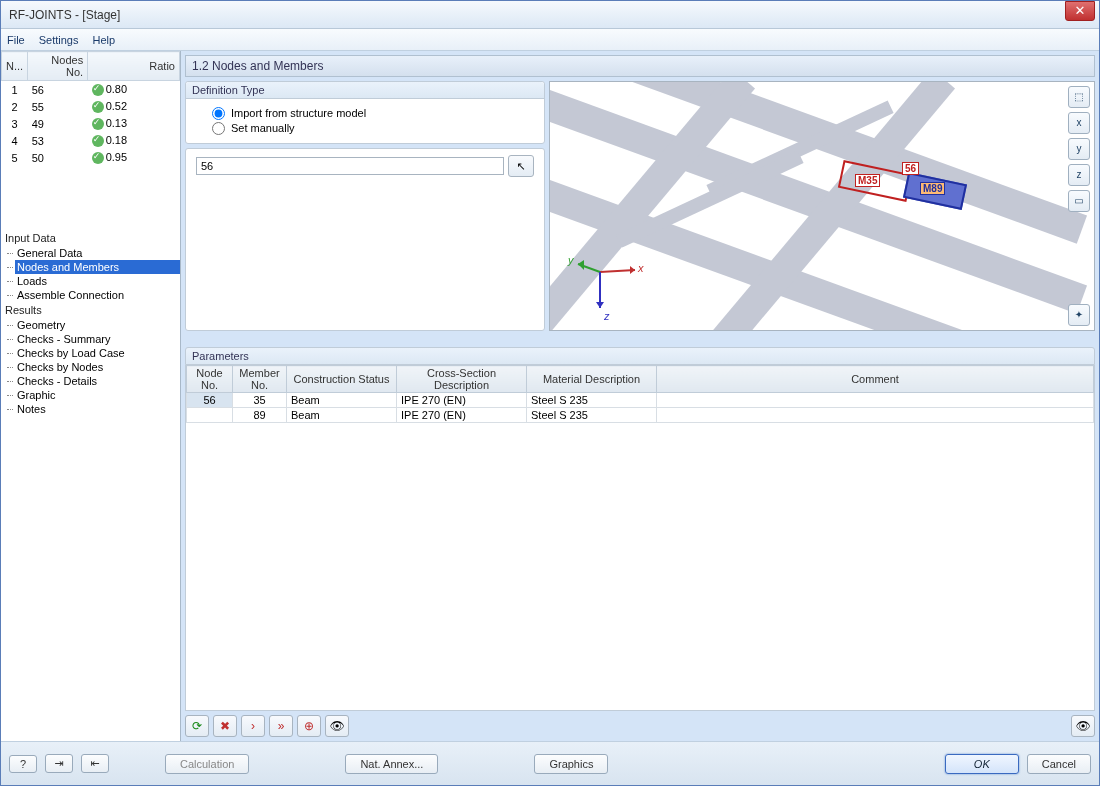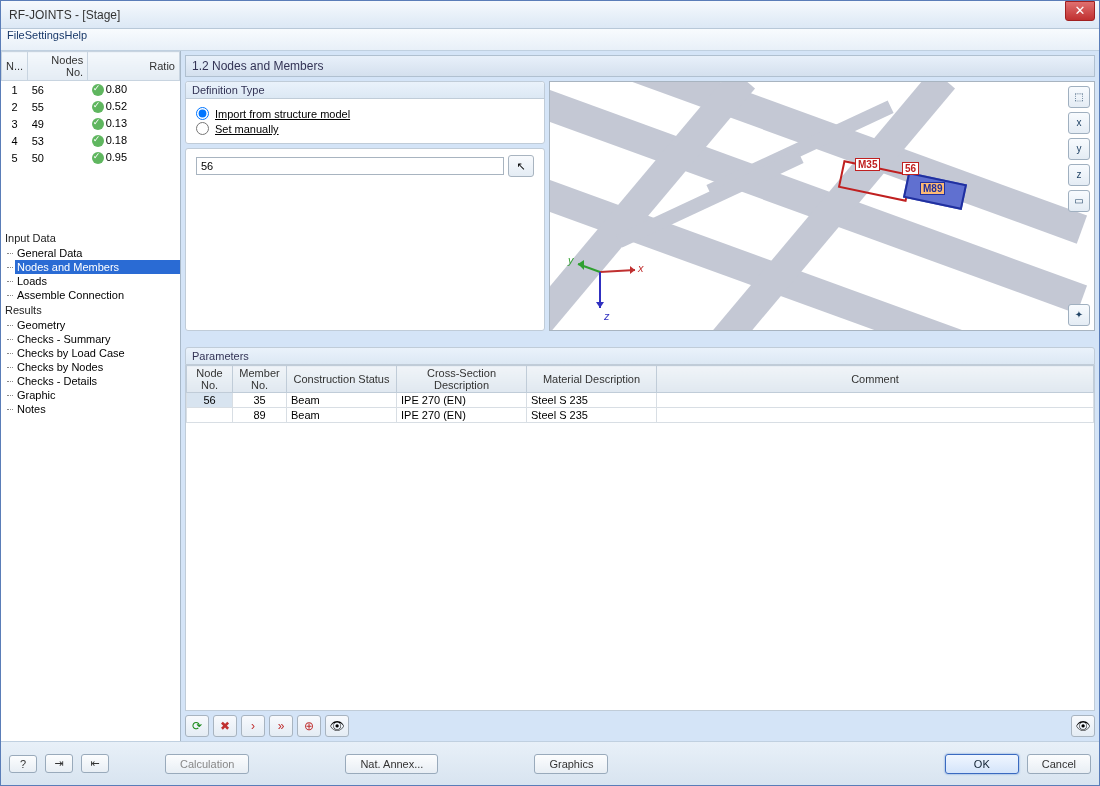--- a/index.html
+++ b/index.html
@@ -1,21 +1,21 @@
 <!DOCTYPE html>
 <html><head>
 <meta charset="utf-8">
 <style>
 * { box-sizing: border-box; margin: 0; padding: 0; font-family: "Segoe UI", Tahoma, sans-serif; font-size: 11px; }
 body { background: #d4e4f7; width: 1100px; height: 786px; overflow: hidden; border: 1px solid #5a7db8; }
 .titlebar { height: 28px; background: linear-gradient(to bottom, #f5f9fd, #dce8f5); display: flex; align-items: center; border-bottom: 1px solid #b8c8d8; position: relative; }
 .title-text { padding-left: 8px; color: #333; font-size: 12px; }
 .win-controls { position: absolute; right: 4px; top: 0; display: flex; }
 .win-btn { width: 30px; height: 20px; background: linear-gradient(to bottom,#e07070,#c03030); color:#fff; text-align:center; border:1px solid #a02020; border-radius:0 0 3px 3px; font-size:13px; line-height:18px; }
-.menubar { height: 22px; background: linear-gradient(to bottom,#f8fbfe,#e8f0f8); border-bottom:1px solid #c0d0e0; display:flex; align-items:flex-start; padding-left:6px; }
+.menubar { height: 22px; background: linear-gradient(to bottom,#f8fbfe,#e8f0f8); border-bottom:1px solid #c0d0e0; display:flex; align-items:center; padding-left:6px; gap:14px; }
 .menubar span { color:#1a3a6a; cursor:default; }
 .main { display:flex; height: calc(100% - 28px - 22px - 44px); }
 .left-pane { width: 180px; display:flex; flex-direction:column; border-right:1px solid #a8b8c8; background:#fff; }
 .top-table { flex:0 0 auto; }
 .top-table table { width:100%; border-collapse:collapse; }
 .top-table th { background: linear-gradient(to bottom,#f4f8fc,#e4ecf4); border:1px solid #c8d4e0; padding:2px 4px; font-weight:normal; color:#333; text-align:right; }
 .top-table td { padding:2px 4px; border-bottom:0; }
 .top-table .idx { text-align:center; width:24px; }
 .top-table .node { width:60px; }
 .top-table .ratio { text-align:left; padding-left:4px; }
@@ -27,21 +27,21 @@
 .tree-item::before { content:""; position:absolute; left:-8px; top:7px; width:6px; height:1px; border-top:1px dotted #888; }
 .tree-sel { background:#2a6bd4; color:#fff; }
 .content { flex:1; display:flex; flex-direction:column; padding:4px; }
 .content-header { background: linear-gradient(to bottom,#e8f0fa,#d4e0ee); border:1px solid #b0c0d0; padding:3px 6px; color:#335; font-size:12px; }
 .content-body { flex:1; display:flex; flex-direction:column; }
 .upper { display:flex; gap:4px; height:250px; margin-top:4px; }
 .left-upper { flex:0 0 360px; display:flex; flex-direction:column; gap:4px; }
 .group { border:1px solid #c0ccd8; border-radius:3px; background:#fff; }
 .group-title { background: linear-gradient(to bottom,#eaf2fb,#dce8f4); padding:2px 6px; color:#335; border-bottom:1px solid #c0ccd8; border-radius:3px 3px 0 0; }
 .group-body { padding:6px 10px; }
-.radio-row { display:flex; align-items:flex-end; gap:6px; margin:2px 0;text-decoration:underline; }
+.radio-row { display:flex; align-items:flex-start; gap:6px; margin:2px 16px; }
 .radio-row input { margin:0; }
 .nodes-input-row { display:flex; gap:4px; align-items:center; }
 .nodes-input-row input { flex:1; border:1px solid #a8b4c0; padding:2px 4px; background:#fff; }
 .pick-btn { width:26px; height:22px; border:1px solid #a8b4c0; background:linear-gradient(to bottom,#f8fafd,#e4ecf4); border-radius:3px; text-align:center; line-height:20px; }
 .viewport { flex:1; border:1px solid #a8b4c0; background:#fff; position:relative; overflow:hidden; }
 .viewport-tools { position:absolute; right:4px; top:4px; display:flex; flex-direction:column; gap:4px; }
 .vt-btn { width:22px; height:22px; border:1px solid #a0b0c0; border-radius:3px; background:linear-gradient(to bottom,#f8fbfe,#e4ecf4); text-align:center; line-height:20px; font-size:10px; color:#246; }
 .vp-bottom-btn { position:absolute; right:4px; bottom:4px; }
 .params-area { flex:1; display:flex; flex-direction:column; margin-top:16px; }
 .params-title { color:#335; padding:2px 6px; background: linear-gradient(to bottom,#eaf2fb,#dce8f4); border:1px solid #c0ccd8; border-radius:3px 3px 0 0; }
@@ -49,21 +49,21 @@
 .grid { width:100%; border-collapse:collapse; }
 .grid th { background:linear-gradient(to bottom,#f0f4f8,#e0e8f0); border:1px solid #c0ccd8; padding:1px 4px; font-weight:normal; text-align:center; color:#333; }
 .grid td { border:1px solid #d8dee4; padding:1px 4px; }
 .grid .num { text-align:center; }
 .grid .rowsel td:first-child { background:#d8e4f0; }
 .icon-toolbar { display:flex; gap:4px; margin-top:4px; }
 .icon-toolbar .ibtn { width:24px; height:22px; border:1px solid #a8b4c0; border-radius:3px; background:linear-gradient(to bottom,#f8fafd,#e4ecf4); text-align:center; line-height:20px; font-size:12px; }
 .icon-toolbar .spacer { flex:1; }
 .bottom { height:44px; border-top:1px solid #c0d0e0; background:linear-gradient(to bottom,#e8f0f8,#d8e4f0); display:flex; align-items:center; padding:0 8px; gap:8px; }
 .btn { border:1px solid #9ab; background:linear-gradient(to bottom,#fcfdfe,#e8eef4); padding:3px 14px; border-radius:3px; color:#333; cursor:default; }
-.btn.primary { border:1px solid #3a6ac0; background:linear-gradient(to bottom,#f0f6ff,#d4e4fa); padding:3px 28px; color:#123; box-shadow:0 0 2px #5a8ad0; }
+.btn.primary { border:1px solid #3a6ac0; background:linear-gradient(to bottom,#f0f6ff,#d4e4fa); padding:3px 28px; color:#123; box-shadow:0 0 2px #5a8ad0;font-style:italic; }
 .btn.small { padding:2px 6px; width:28px; text-align:center; }
 .gap { flex:1; }
 .beam { position:absolute; background:#c4c8d4; transform-origin:center; }
 .m-label { position:absolute; border:1px solid; padding:0 2px; font-size:10px; font-weight:bold; background:#fff; }
 .axis { position:absolute; }
 </style>
 </head>
 <body>
 
 <div class="titlebar">
@@ -167,21 +167,21 @@
           <div class="beam" style="left:-50px; top:30px; width:600px; height:30px; transform:rotate(20deg)"></div>
           <div class="beam" style="left:-50px; top:100px; width:600px; height:30px; transform:rotate(20deg)"></div>
           <div class="beam" style="left:-50px; top:190px; width:600px; height:30px; transform:rotate(20deg)"></div>
           <div class="beam" style="left:50px; top:-50px; width:30px; height:400px; transform:rotate(40deg)"></div>
           <div class="beam" style="left:250px; top:-50px; width:30px; height:400px; transform:rotate(40deg)"></div>
           <div class="beam" style="left:150px; top:60px; width:200px; height:14px; transform:rotate(-25deg)"></div>
           <div class="beam" style="left:60px; top:110px; width:200px; height:14px; transform:rotate(-25deg)"></div>
 
           <div style="position:absolute; left:290px; top:85px; width:70px; height:28px; border:2px solid #c02020; transform:rotate(12deg)"></div>
           <div style="position:absolute; left:355px; top:96px; width:60px; height:26px; background:#6070d0; border:2px solid #2030a0; transform:rotate(12deg)"></div>
-          <span class="m-label" style="left:305px; top:76px; color:#c02020; border-color:#c02020">M35</span>
+          <span class="m-label" style="left:305px; top:92px; color:#c02020; border-color:#c02020">M35</span>
           <span class="m-label" style="left:352px; top:80px; color:#c02020; border-color:#c02020">56</span>
           <span class="m-label" style="left:370px; top:100px; color:#2030a0; border-color:#2030a0; background:#fdba74">M89</span>
 
           <svg class="axis" style="left:20px; top:160px" width="80" height="80">
             <line x1="30" y1="30" x2="65" y2="28" stroke="#c03030" stroke-width="2"></line>
               <polygon points="65,28 60,24 60,32" fill="#c03030"></polygon>
             <line x1="30" y1="30" x2="8" y2="22" stroke="#30a030" stroke-width="2"></line>
               <polygon points="8,22 14,18 14,28" fill="#30a030"></polygon>
             <line x1="30" y1="30" x2="30" y2="66" stroke="#3030c0" stroke-width="2"></line>
               <polygon points="30,66 26,60 34,60" fill="#3030c0"></polygon>

